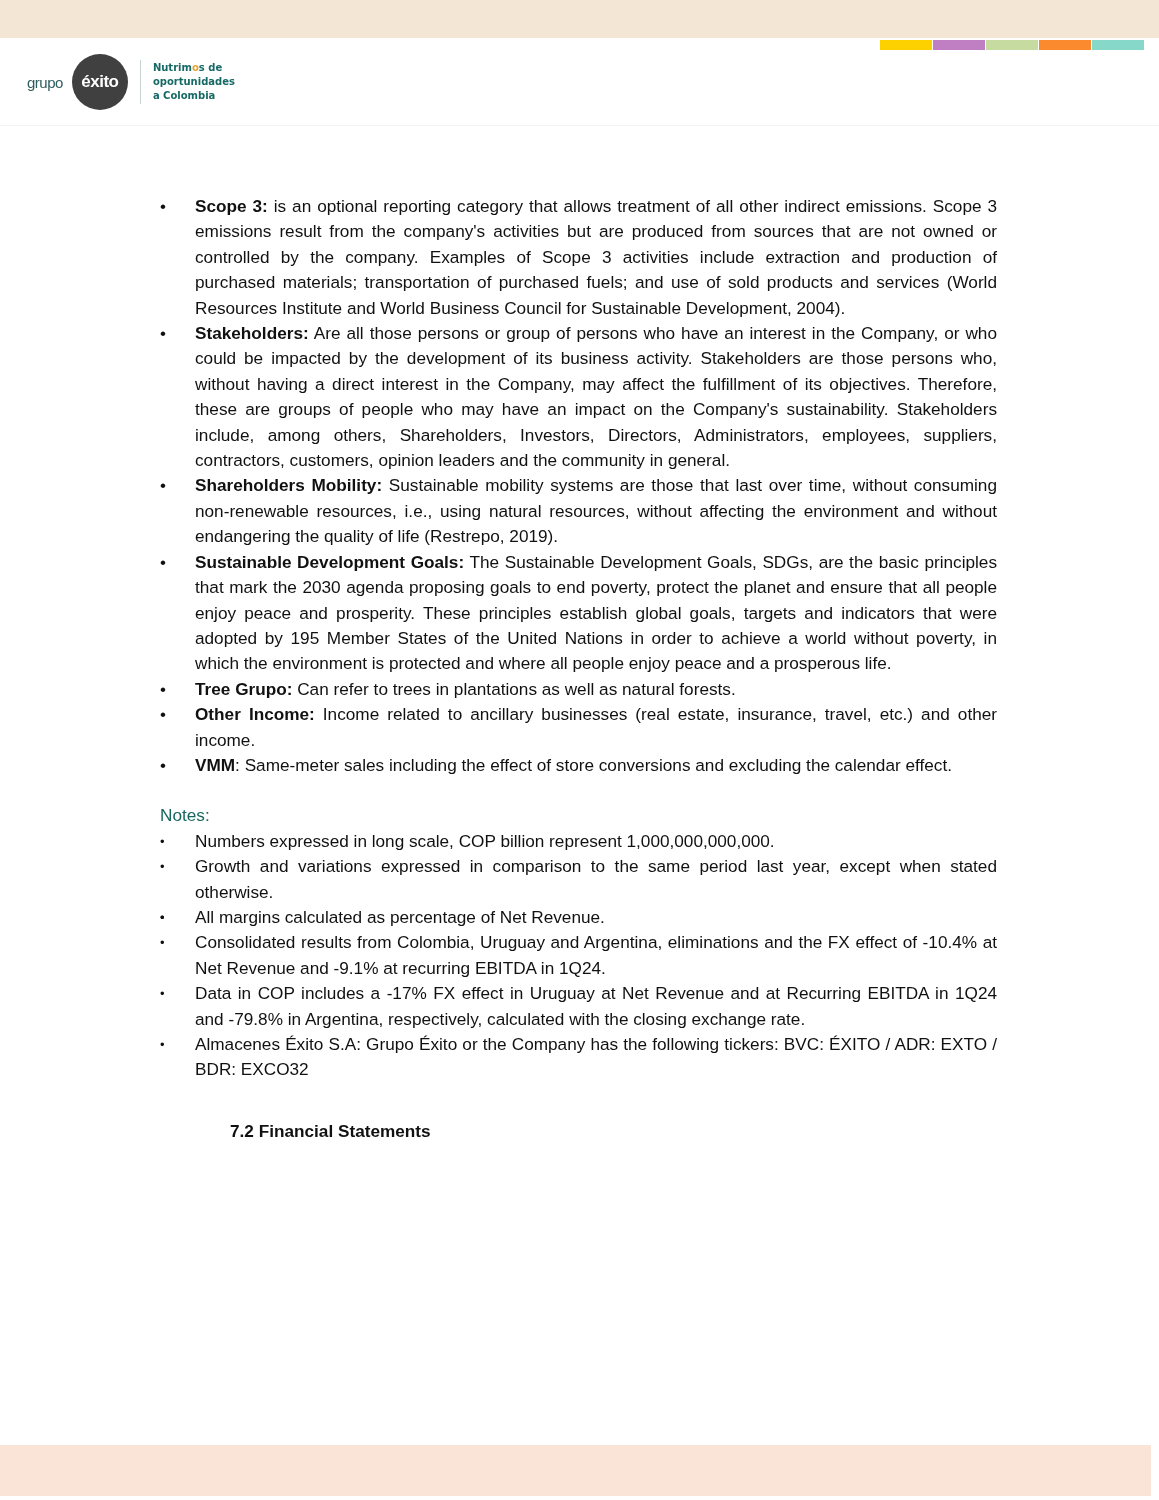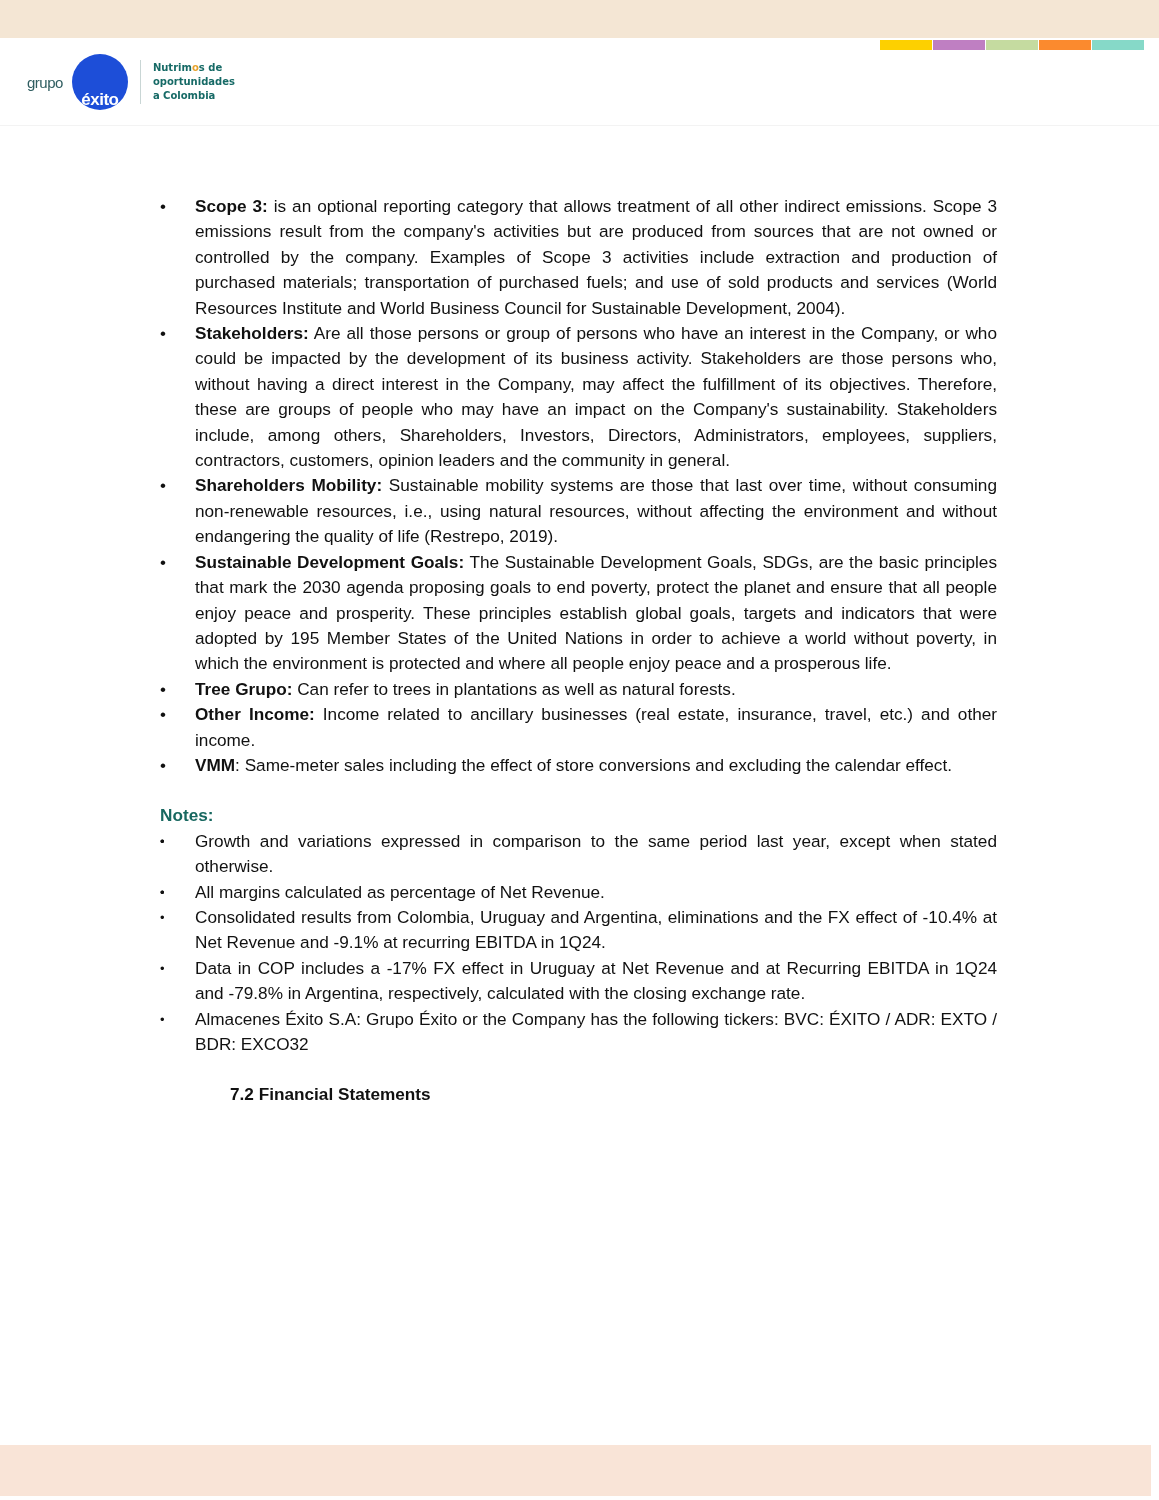--- a/index.html
+++ b/index.html
@@ -67,24 +67,24 @@
       text-align: justify;
     }
     ul.defs li .bullet, ul.notes li .bullet {
       position: absolute; left: 0; top: 0; width: 20px;
     }
     ul.defs li .bullet { font-size: 17px; }
     ul.notes li .bullet { font-size: 13px; }
     .term { font-weight: bold; }
     .notes-title {
       margin-top: 25px;
-      font-weight: bold; color: #17675f;
+      font-weight: normal; color: #17675f;
     }
     .section-heading {
-      margin-top: 25px; padding-left: 70px;
+      margin-top: 36px; padding-left: 70px;
       font-weight: bold;
     }
     .bottom-band {
       position: absolute; left: 0; top: 1445px;
       width: 1151px; height: 51px;
       background: #f9e4d7;
     }
   </style>
 </head>
 <body>
@@ -95,21 +95,21 @@
   <div class="seg" style="background: rgb(253, 208, 0);"></div>
   <div class="seg" style="background: rgb(191, 127, 194);"></div>
   <div class="seg" style="background: rgb(197, 219, 160);"></div>
   <div class="seg" style="background: rgb(251, 138, 46);"></div>
   <div class="seg" style="background: rgb(134, 217, 200);"></div>
 </div>
 
 <div class="header">
   <div class="logo">
     <span class="logo-grupo">grupo</span>
-    <div class="logo-circle" style="background: #1d4ed8; align-items: flex-end;">
+    <div class="logo-circle" style="background: #404040;">
       <span>éxito</span>
     </div>
     <div class="logo-divider"></div>
     <div class="tagline">
       <div id="tagline-line-1">Nutrim<span class="o-accent">o</span>s de</div>
       <div>oportunidades</div>
       <div>a Colombia</div>
     </div>
   </div>
 </div>
@@ -143,20 +143,21 @@
     <li>
       <span class="bullet">•</span>
       <span class="term">VMM</span><span>: Same-meter sales including the effect of store conversions and excluding the calendar effect.</span>
     </li>
   </ul>
 
   <div class="notes-title">Notes:</div>
   <ul class="notes">
     <li>
       <span class="bullet">•</span>
+      <span>Numbers expressed in long scale, COP billion represent 1,000,000,000,000.</span>
     </li>
     <li>
       <span class="bullet">•</span>
       <span>Growth and variations expressed in comparison to the same period last year, except when stated otherwise.</span>
     </li>
     <li>
       <span class="bullet">•</span>
     </li>
     <li>
       <span class="bullet">•</span>

